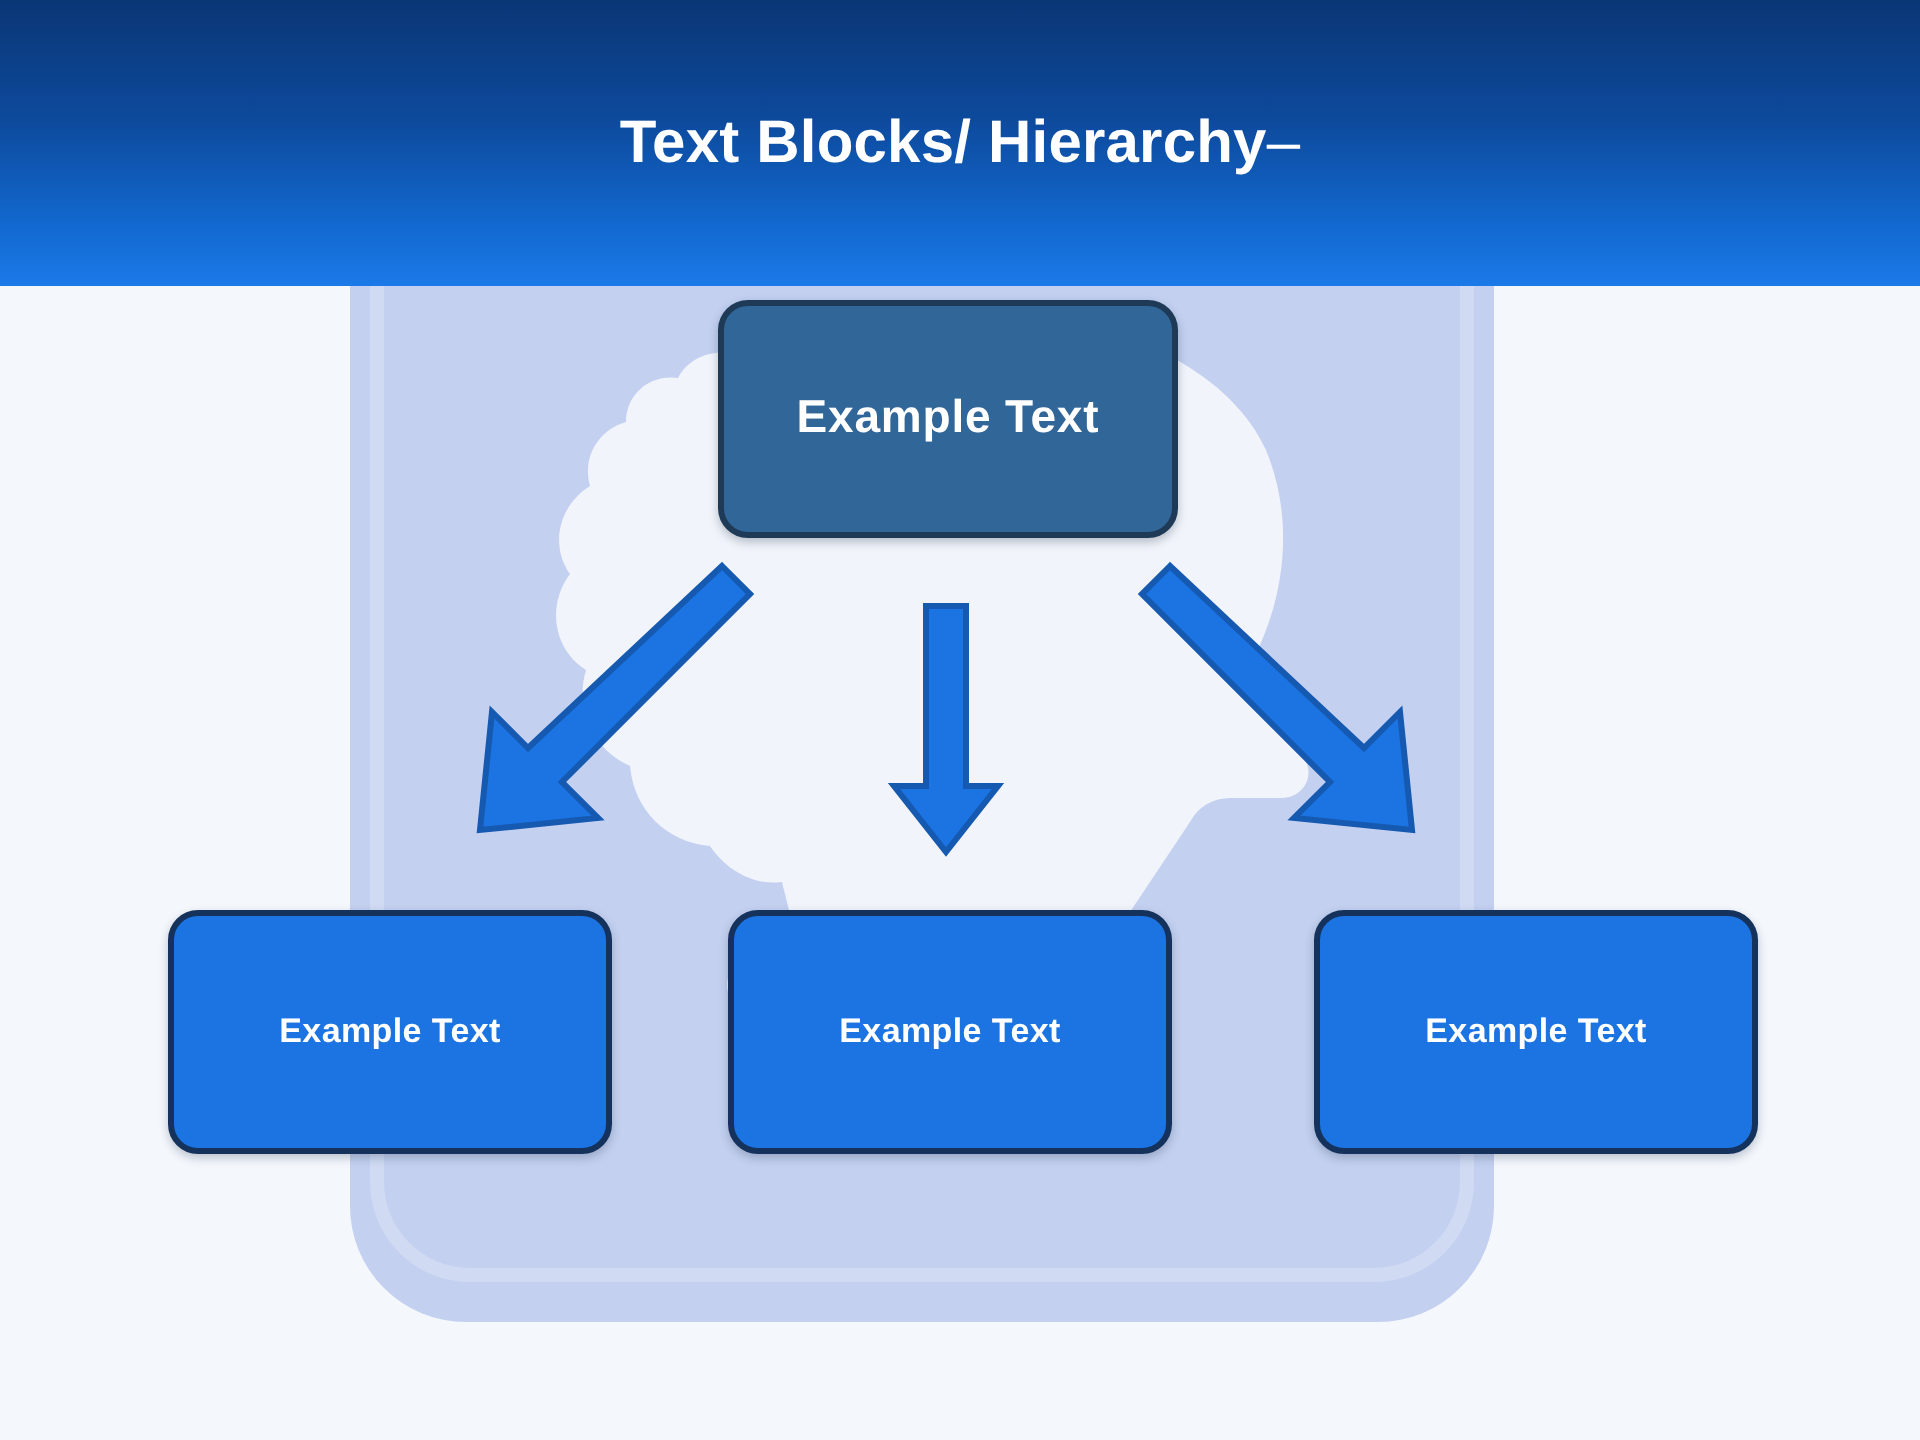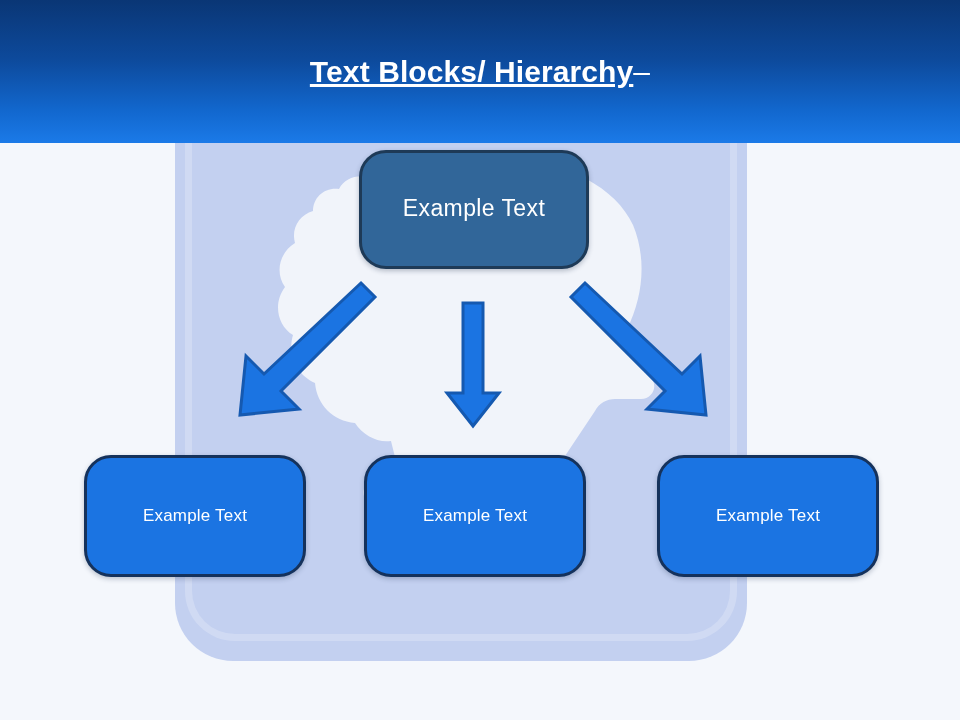--- a/index.html
+++ b/index.html
@@ -39,21 +39,20 @@
     display: flex;
     align-items: center;
     justify-content: center;
     color: #ffffff;
     font-size: 30px;
     letter-spacing: 0.1px;
     white-space: nowrap;
   }
   #header-title .t-strong {
     font-weight: bold;
-    text-decoration: underline;
   }
   #header-title .t-light {
     font-weight: normal;
   }
 
   
   #panel {
     position: absolute;
     left: 175px;
     top: 143px;
@@ -96,21 +95,22 @@
 
   
   .node-box {
     position: absolute;
     box-sizing: border-box;
     display: flex;
     align-items: center;
     justify-content: center;
     text-align: center;
     color: #ffffff;
-    border-radius: 27px;
+    border-radius: 15px;
+    font-weight: bold;
   }
   #box-top {
     left: 359px;
     top: 150px;
     width: 230px;
     height: 119px;
     background: #316699;
     border: 3px solid #1e3a57;
     font-size: 23px;
     letter-spacing: 0.4px;

